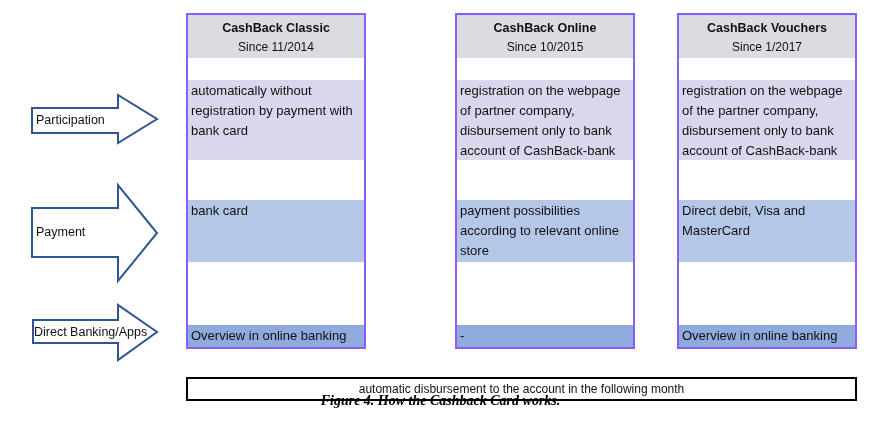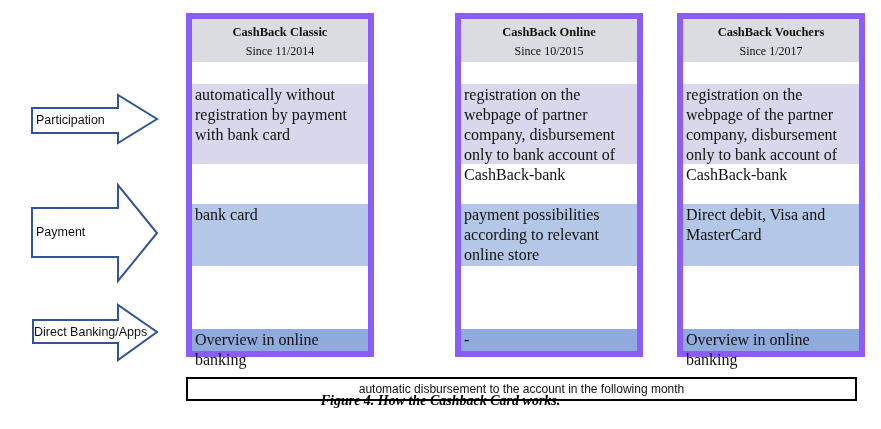--- a/index.html
+++ b/index.html
@@ -3,34 +3,34 @@
 <meta charset="utf-8">
 <style>
   html,body{margin:0;padding:0;background:#ffffff;}
   .stage{
     position:relative;width:881px;height:429px;background:#ffffff;
     font-family:"Liberation Sans", sans-serif;color:#111111;overflow:hidden;
   }
   
   .column{
     position:absolute;top:13px;width:176px;height:332px;
-    border:6px solid #8b5cf6;background:#ffffff;font-family:Liberation Serif, serif;
+    border:2px solid #8b5cf6;background:#ffffff;
   }
   .col-1{left:186px;}
   .col-2{left:455px;}
   .col-3{left:677px;}
   .col-header{
     position:absolute;top:0;left:0;right:0;height:43px;
     background:#dbdce1;text-align:center;padding-top:3px;box-sizing:border-box;
   }
   .col-title{font-weight:bold;font-size:12.5px;line-height:20px;}
   .col-since{font-size:12px;line-height:19px;}
   .cell{
     position:absolute;left:0;right:0;
-    font-size:16px;line-height:20px;padding:1px 3px 0 3px;box-sizing:border-box;
+    font-size:13px;line-height:20px;padding:1px 3px 0 3px;box-sizing:border-box;
   }
   .cell-participation{top:65px;height:80px;background:#d8d7eb;}
   .cell-payment{top:185px;height:62px;background:#b4c7e7;}
   .cell-online{bottom:0;height:22px;background:#8faadc;}
   
   .arrow-svg{position:absolute;left:0;top:0;}
   .arrow-label{
     position:absolute;font-size:12.5px;line-height:16px;color:#111111;white-space:nowrap;
   }
   

